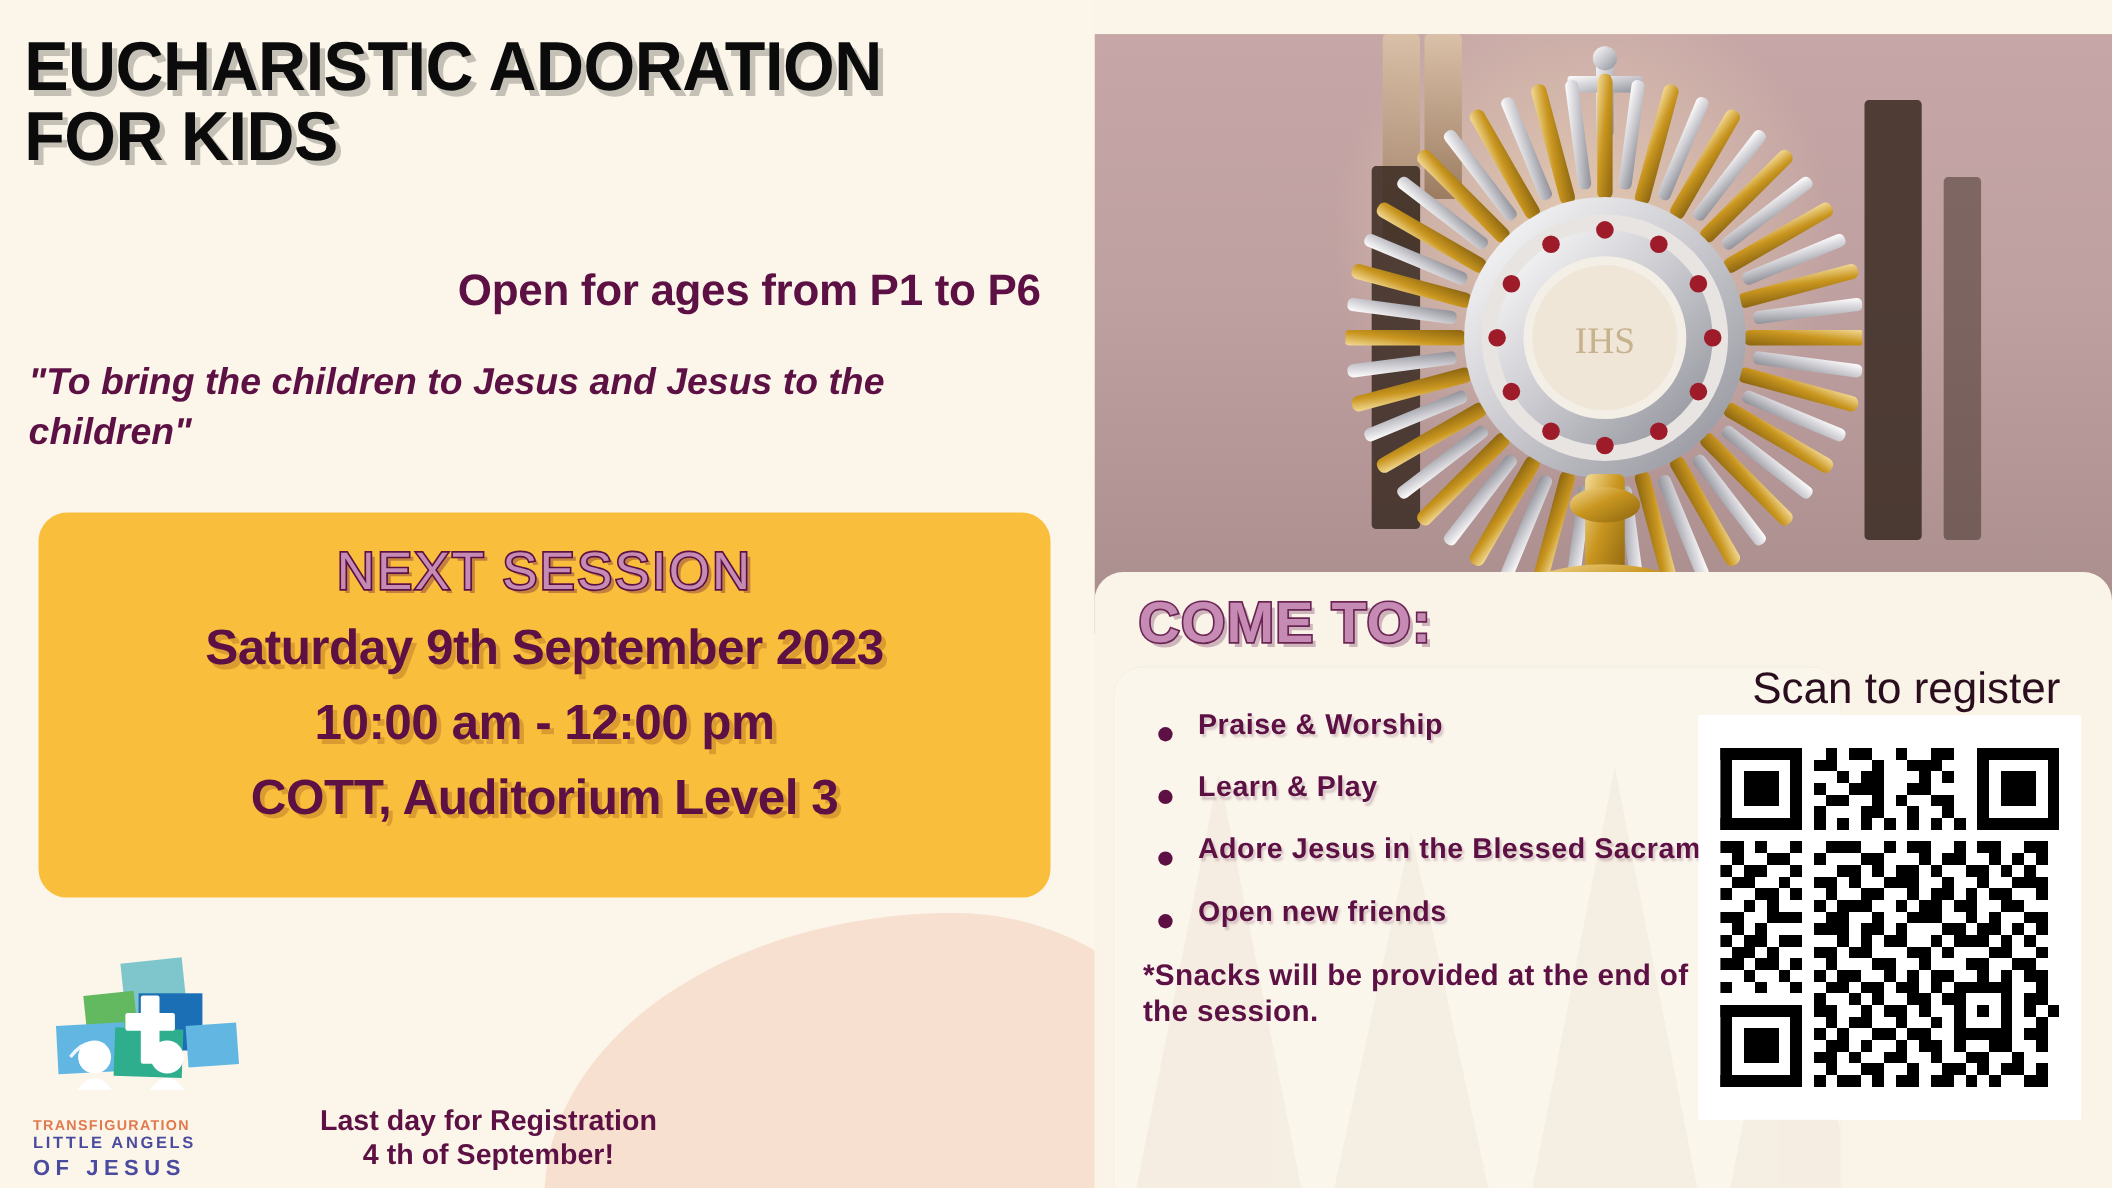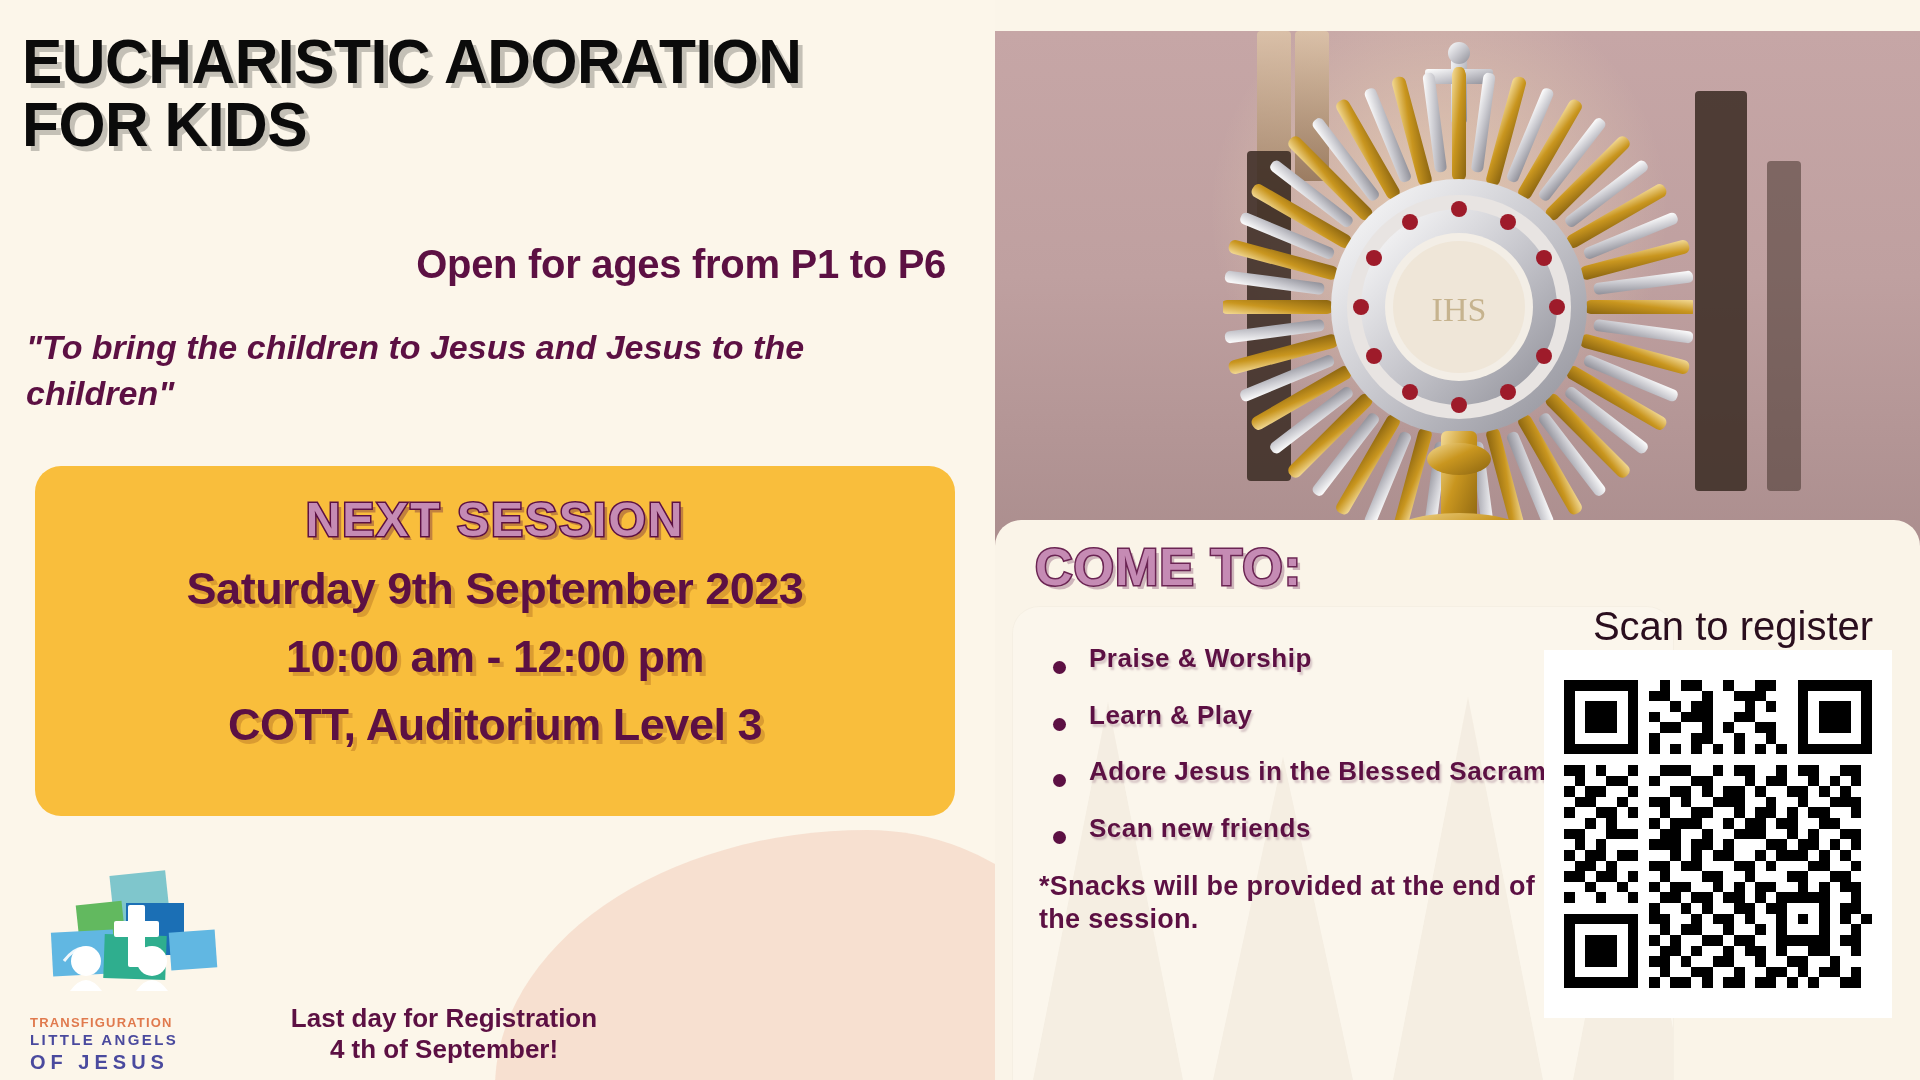--- a/index.html
+++ b/index.html
@@ -71,21 +71,21 @@
     position:absolute;
     left:35px; top:466px;
     width:920px; height:350px;
     background:#F9BE3C;
     border-radius:26px;
     text-align:center;
     padding-top:14px;
   }
   .card .next {
     font-size:48px;
-    font-weight:700;
+    font-weight:400;
     letter-spacing:2px;
     color:#C58BB4;
     -webkit-text-stroke:3px #5C1043;
     paint-order:stroke fill;
     text-shadow:4px 4px 0 rgba(92,16,67,.35);
     margin-top:12px;
   }
   .card .line {
     font-size:45px;
     font-weight:900;
@@ -459,21 +459,21 @@
           <path d="M200 473 L270 150 L340 473 Z"></path>
           <path d="M380 473 L455 90 L530 473 Z"></path>
           <path d="M560 473 L615 190 L670 473 Z"></path>
         </g>
       </svg>
 
       <ul class="perks">
         <li>Praise &amp; Worship</li>
         <li>Learn &amp; Play</li>
         <li>Adore Jesus in the Blessed Sacrament</li>
-        <li>Scan new friends</li>
+        <li>Open new friends</li>
       </ul>
 
       <div class="snacks">*Snacks will be provided at the end of the session.</div>
     </div>
 
     <div class="scan">Scan to register</div>
 
     <div class="qrbox">
       <svg class="qr" viewBox="0 0 29 29" shape-rendering="crispEdges">
         <rect width="29" height="29" fill="#fff"></rect>

